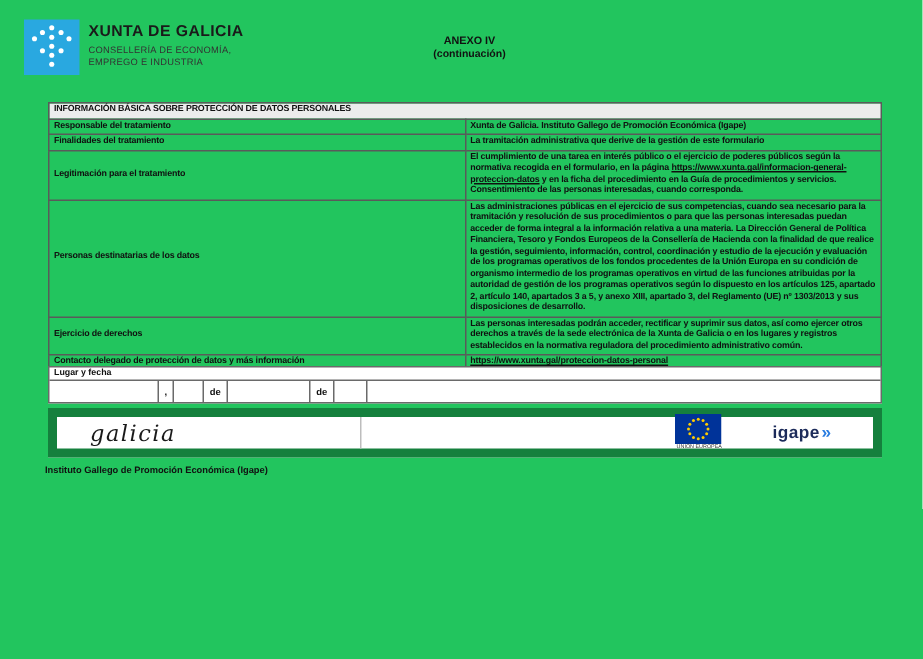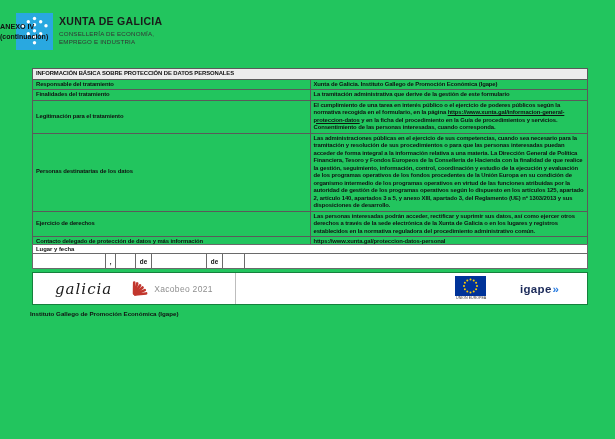--- a/index.html
+++ b/index.html
@@ -7,21 +7,21 @@
   .page {
     position:relative; width:615px; height:439px; background:#22c55e;
     font-family:"Liberation Sans", sans-serif; color:#111; overflow:hidden;
   }
 
   
   .xunta-logo { position:absolute; left:16px; top:13px; width:37px; height:37px; background:#29a8e0; }
   .brand { position:absolute; left:59px; top:15px; }
   .brand-name { font-size:10.5px; font-weight:bold; color:#1a1a1a; letter-spacing:.3px; }
   .brand-dept { font-size:6.2px; color:#333; margin-top:3px; line-height:1.3; letter-spacing:.2px; }
-  .annex { position:absolute; left:0; top:22px; width:594px; }
+  .annex { position:absolute; left:16px; top:22px; width:594px; text-align:center; }
   .annex-title { font-size:7.2px; font-weight:bold; }
   .annex-sub { font-size:7px; font-weight:bold; margin-top:2px; }
 
   
   table.info { position:absolute; left:32px; top:68px; width:556px; border-collapse:collapse; table-layout:fixed; }
   table.info td {
     border:1px solid #5a5a5a; font-size:5.9px; font-weight:bold; color:#101010;
     line-height:7.5px; letter-spacing:-0.1px; padding:1px 3px; vertical-align:middle;
   }
   td.t-title { background:#ececec; height:9px; }
@@ -37,21 +37,21 @@
   .date-fields .cell { border-right:1px solid #6a6a6a; display:flex; align-items:center; justify-content:center; }
   .c-place { width:73px; }
   .c-comma { width:10px; }
   .c-day   { width:20px; }
   .c-de    { width:16px; }
   .c-month { width:55px; }
   .c-year  { width:22px; }
   .c-rest  { flex:1; border-right:none !important; }
 
   
-  .logos-box { position:absolute; left:32px; top:272px; width:556px; height:33px; border:1px solid #15803d; display:flex; background:#fff; }
+  .logos-box { position:absolute; left:32px; top:272px; width:556px; height:33px; border:6px solid #15803d; display:flex; background:#fff; }
   .logos-left { width:203px; border-right:1px solid #bdbdbd; display:flex; align-items:center; padding-left:22px; gap:20px; }
   .logos-right { flex:1; display:flex; align-items:center; justify-content:flex-end; gap:24px; padding-right:28px; }
   .galicia-script { font-family:"DejaVu Serif", serif; font-style:italic; font-size:15px; color:#1a1a1a; letter-spacing:1px; }
   .xacobeo { display:flex; align-items:center; gap:5px; }
   .xacobeo-text { font-size:8.5px; color:#8e8e8e; letter-spacing:.3px; }
   .eu-block { display:flex; flex-direction:column; align-items:center; }
   .eu-caption { font-size:6px; color:#333; transform:scale(.6); transform-origin:center top; white-space:nowrap; margin-top:0px; }
   .igape { display:flex; align-items:baseline; }
   .igape-text { font-size:11.5px; font-weight:bold; color:#1c2b5a; letter-spacing:.3px; }
   .igape-chev { font-size:11.5px; font-weight:bold; color:#2a7de1; margin-left:1px; }
@@ -137,33 +137,20 @@
       <div class="cell c-month"></div>
       <div class="cell c-de">de</div>
       <div class="cell c-year"></div>
       <div class="cell c-rest"></div>
     </div>
   </div>
 
   <div class="logos-box">
     <div class="logos-left">
       <span class="galicia-script">galicia</span>
-      <span class="xacobeo">
-        <svg width="17" height="15" viewBox="0 0 17 15">
-          <g fill="#c2372e">
-            <rect x="2" y="12.4" width="13.5" height="2.6" rx="1.3" transform="rotate(-6 2 13.7)"></rect>
-            <rect x="2" y="12.4" width="13" height="2.6" rx="1.3" transform="rotate(-23 2 13.7)"></rect>
-            <rect x="2" y="12.4" width="12.5" height="2.6" rx="1.3" transform="rotate(-40 2 13.7)"></rect>
-            <rect x="2" y="12.4" width="12.5" height="2.6" rx="1.3" transform="rotate(-57 2 13.7)"></rect>
-            <rect x="2" y="12.4" width="13" height="2.6" rx="1.3" transform="rotate(-74 2 13.7)"></rect>
-            <rect x="2" y="12.4" width="13.5" height="2.6" rx="1.3" transform="rotate(-89 2 13.7)"></rect>
-          </g>
-        </svg>
-        <span class="xacobeo-text">Xacobeo 2021</span>
-      </span>
     </div>
     <div class="logos-right">
       <span class="eu-block">
         <svg width="31" height="20" viewBox="0 0 31 20">
           <rect x="0" y="0" width="31" height="20" fill="#003399"></rect>
           <g fill="#ffcc00">
             <circle cx="22" cy="10" r="1"></circle>
               <circle cx="21.1" cy="13.2" r="1"></circle>
             <circle cx="18.7" cy="15.6" r="1"></circle>
               <circle cx="15.5" cy="16.5" r="1"></circle>

